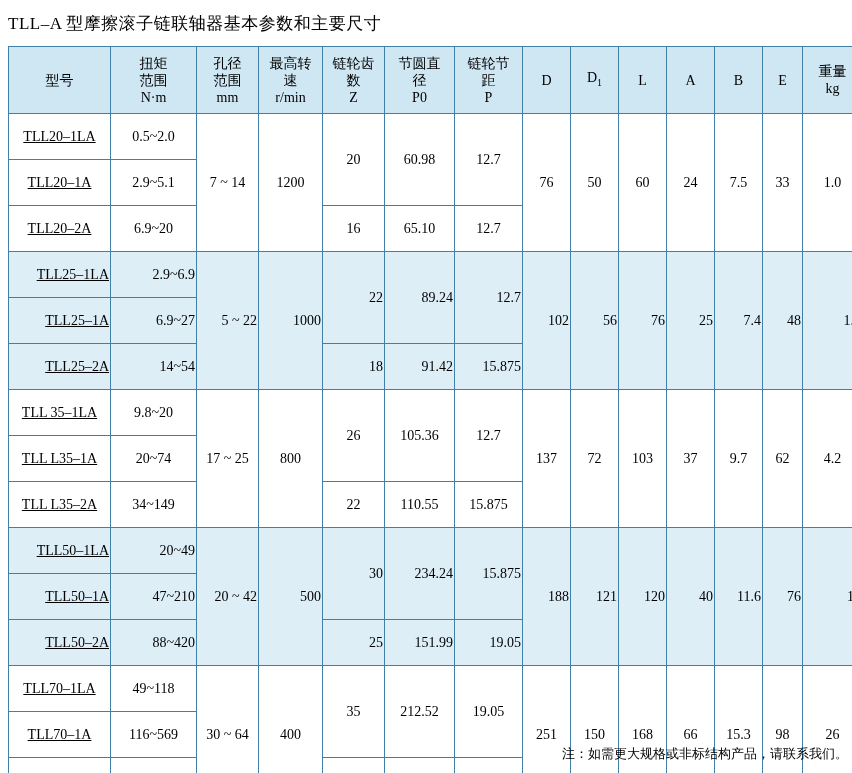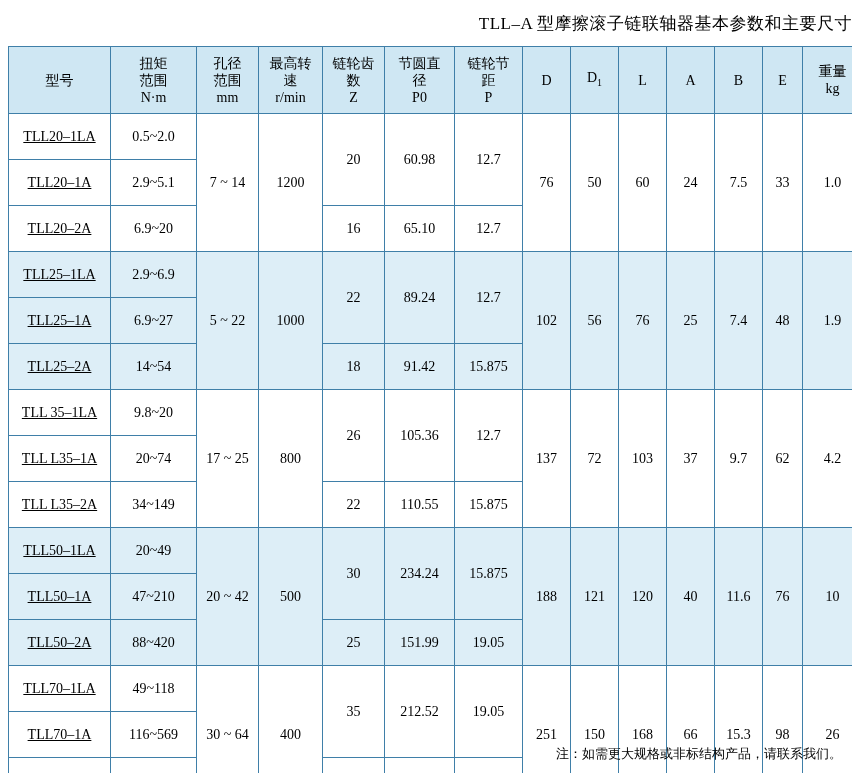--- a/index.html
+++ b/index.html
@@ -21,21 +21,20 @@
     position: relative;
     box-sizing: border-box;
     padding: 0;
   }
   .doc-title {
     font-size: 17px;
     line-height: 24px;
     padding: 12px 0 10px 8px;
     letter-spacing: 0.5px;
     white-space: nowrap;
-    text-align: right;
   }
   table.spec {
     border-collapse: collapse;
     margin: 0 8px;
     width: 836px;
     table-layout: fixed;
   }
   table.spec th, table.spec td {
     border: 1px solid #3f7fa8;
     text-align: center;
@@ -53,40 +52,41 @@
   }
   thead th .hdr {
     display: block;
     white-space: pre-line;
   }
   tbody tr td {
     height: 41px;
   }
   tbody tr.shade td {
     background: #ddeef7;
+    text-align: right;
   }
   tbody tr.plain td {
     background: #ffffff;
   }
   td.model {
     text-align: left;
     padding-left: 12px;
     font-size: 14.5px;
     text-decoration: underline;
   }
   td.num {
     font-size: 14.5px;
   }
   .sub {
     font-size: 10px;
     vertical-align: sub;
   }
   .footnote {
     position: absolute;
-    right: 10px;
+    right: 4px;
     bottom: 10px;
     font-size: 13px;
     color: #000;
     font-family: "Liberation Sans", "DejaVu Sans", sans-serif;
   }
 </style>
 </head>
 <body>
 
 <div class="page">

